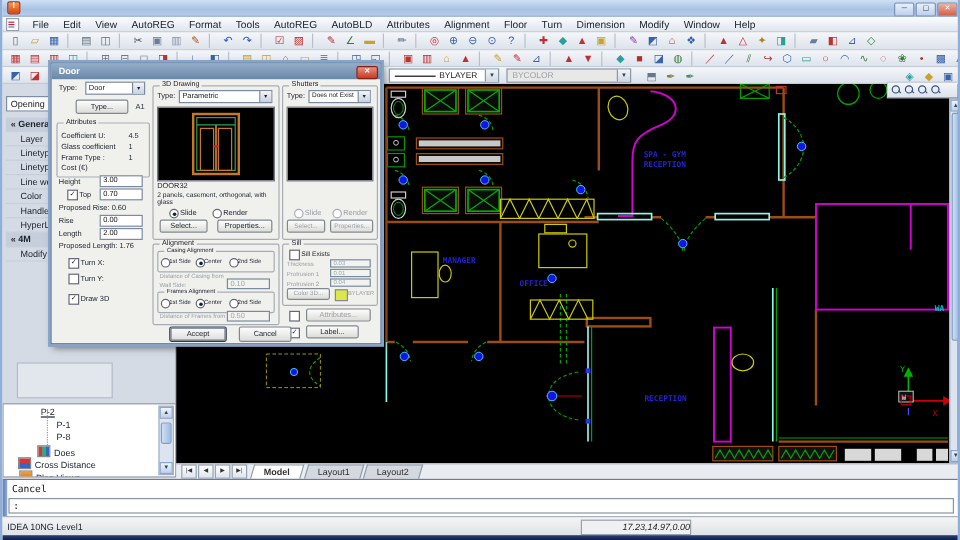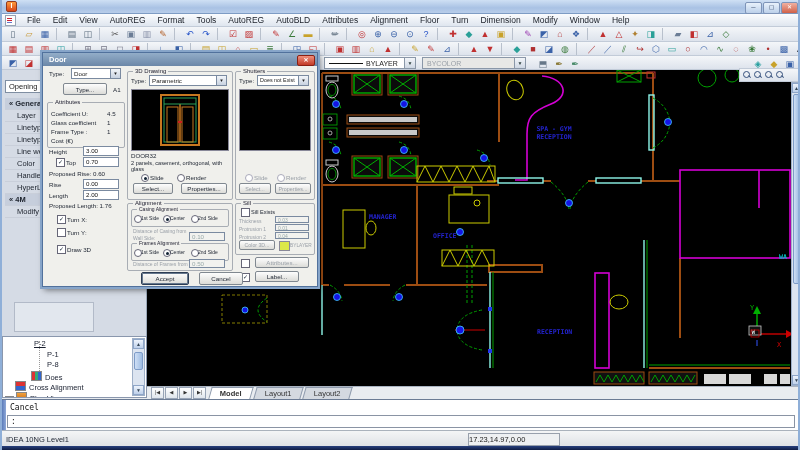--- a/index.html
+++ b/index.html
@@ -59,21 +59,21 @@
   .tab{height:11px;line-height:11px;padding:0 9px;font-size:7.5px;border:1px solid #8e9aac;border-bottom:none;background:#d4d9e0;color:#333;transform:skewX(-16deg);margin-left:3px;}
   .tab span{display:inline-block;transform:skewX(16deg);}
   .tab.active{background:#fff;font-weight:bold;}
   
   .cmd{left:0;top:399px;width:800px;height:31px;background:#fff;border-top:1px solid #6b7b94;box-sizing:border-box;font-family:"DejaVu Sans Mono",monospace;}
   .cmdgrip{position:absolute;left:0;top:0;width:4px;height:100%;background:linear-gradient(90deg,#5c7cba,#8ea8d8);}
   .cmdline{position:absolute;left:8px;top:3px;font-size:8px;color:#111;}
   .cmdprompt{position:absolute;left:5px;top:15px;width:788px;height:13px;border:1px solid #8a94a4;font-size:8px;line-height:12px;padding-left:3px;box-sizing:border-box;}
   .statusbar{left:0;top:430px;width:800px;height:16px;background:linear-gradient(#f4f5f6,#dfe2e6);border-top:1px solid #aab2bc;box-sizing:border-box;font-size:7.5px;}
   .st-left{position:absolute;left:4px;top:4px;color:#1c2330;}
-  .st-coords{position:absolute;left:466px;top:2px;width:90px;height:11px;border:1px solid #98a0ac;background:#eef0f2;text-align:left;line-height:11px;color:#222;}
+  .st-coords{position:absolute;left:482px;top:2px;width:90px;height:11px;border:1px solid #98a0ac;background:#eef0f2;text-align:right;line-height:11px;color:#222;font-style:italic;}
   .st-toggles{position:absolute;right:8px;top:2px;display:flex;height:12px;align-items:center;}
   .stog{padding:0 4px;border-right:1px solid #c4c9d0;line-height:12px;}
   .stog.on{color:#1c2330;font-weight:bold;}
   .stog.off{color:#98a0a8;}
   
   .taskbar{left:0;top:446px;width:800px;height:4px;background:linear-gradient(#27407e,#101d44);}
   
   .dialog{left:40px;top:52px;width:276px;height:235px;background:#f0f0ec;border:1px solid #51719c;box-shadow:0 0 0 2px #87a5c9,2px 3px 6px rgba(0,0,0,.5);box-sizing:border-box;z-index:50;}
   .dtitle{position:absolute;left:0;top:0;width:100%;height:13px;background:linear-gradient(#93adc8,#6b87a8);color:#fff;font-size:7.5px;font-weight:bold;line-height:13px;padding-left:6px;box-sizing:border-box;}
   .dclose{position:absolute;right:2px;top:2px;width:16px;height:9px;background:linear-gradient(#ef8f7c,#c23b28);border:1px solid #8a2014;border-radius:2px;color:#fff;font-size:6px;line-height:8px;text-align:center;}
@@ -282,21 +282,21 @@
       </div>
     <div class="abs inset-box"></div>
   </div>
 
   <div class="abs treepanel">
     <div id="tree-items" style="position:absolute;left:0;top:2px;width:128px;">
         <div class="titem" style="padding-left: 31px; text-decoration: underline;"><span>P-2</span></div>
         <div class="titem" style="padding-left: 44px;"><span>P-1</span></div>
         <div class="titem" style="padding-left: 44px;"><span>P-8</span></div>
         <div class="titem" style="padding-left: 28px;"><span class="ticon floor"></span><span>Does</span></div>
-        <div class="titem" style="padding-left: 12px;"><span class="ticon cross"></span><span>Cross Alignment</span></div>
+        <div class="titem" style="padding-left: 12px;"><span class="ticon cross"></span><span>Cross Distance</span></div>
         <div class="titem" style="padding-left: 2px;"><span class="texp">+</span><span class="ticon plan"></span><span>Plan Views</span></div>
       </div>
     <div style="position:absolute;left:36px;top:4px;height:30px;border-left:1px dotted #999;"></div>
     <div class="vscroll" style="left:129px;top:1px;width:13px;height:58px;">
       <div class="sbtn" style="top:0;">▲</div>
       <div class="sthumb" style="top:13px;width:9px;height:18px;"></div>
       <div class="sbtn" style="bottom:0;">▼</div>
     </div>
   </div>
 

